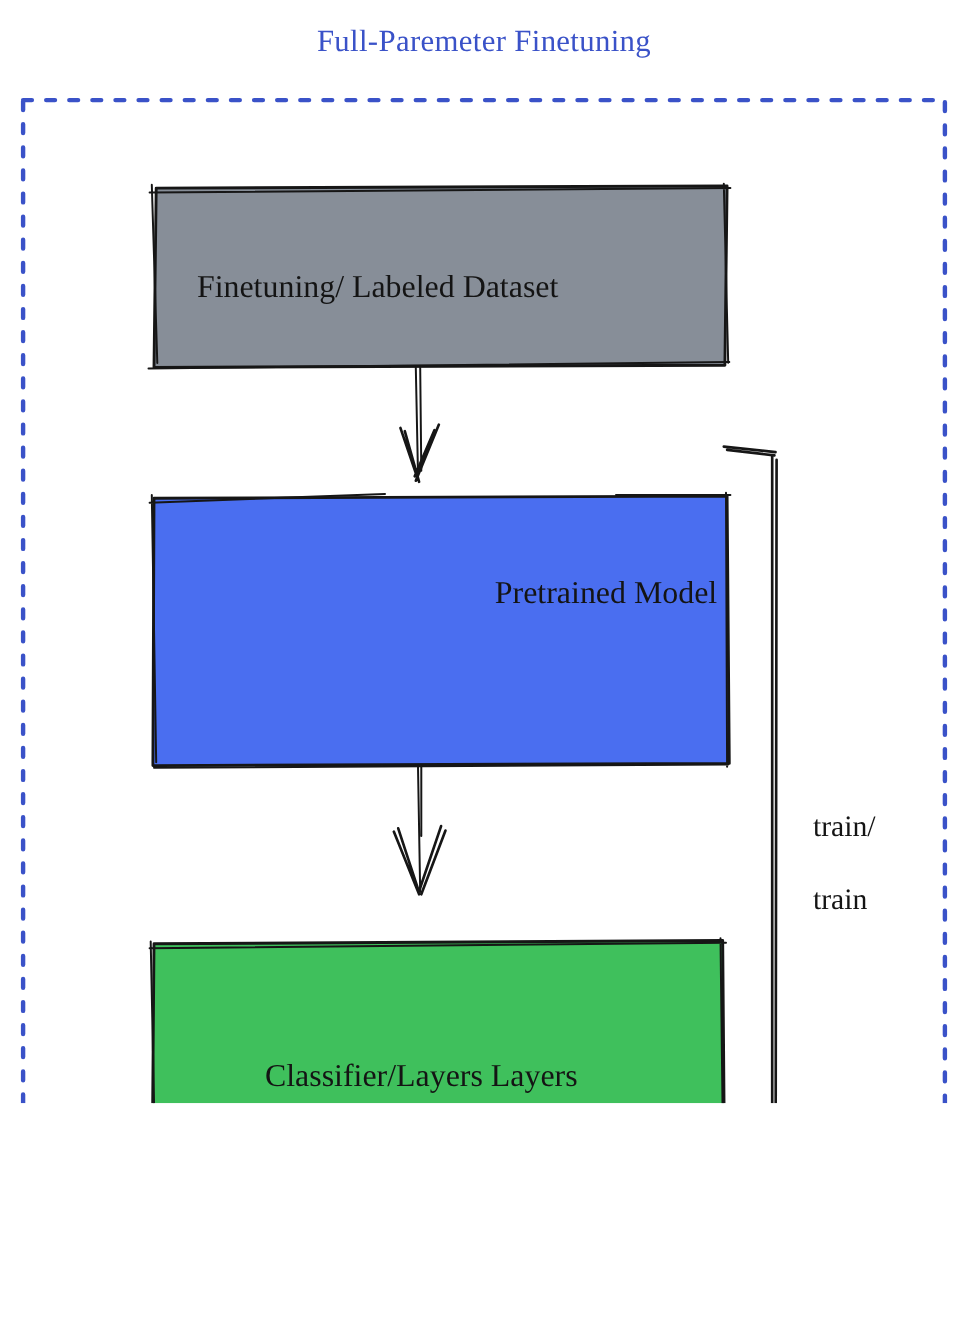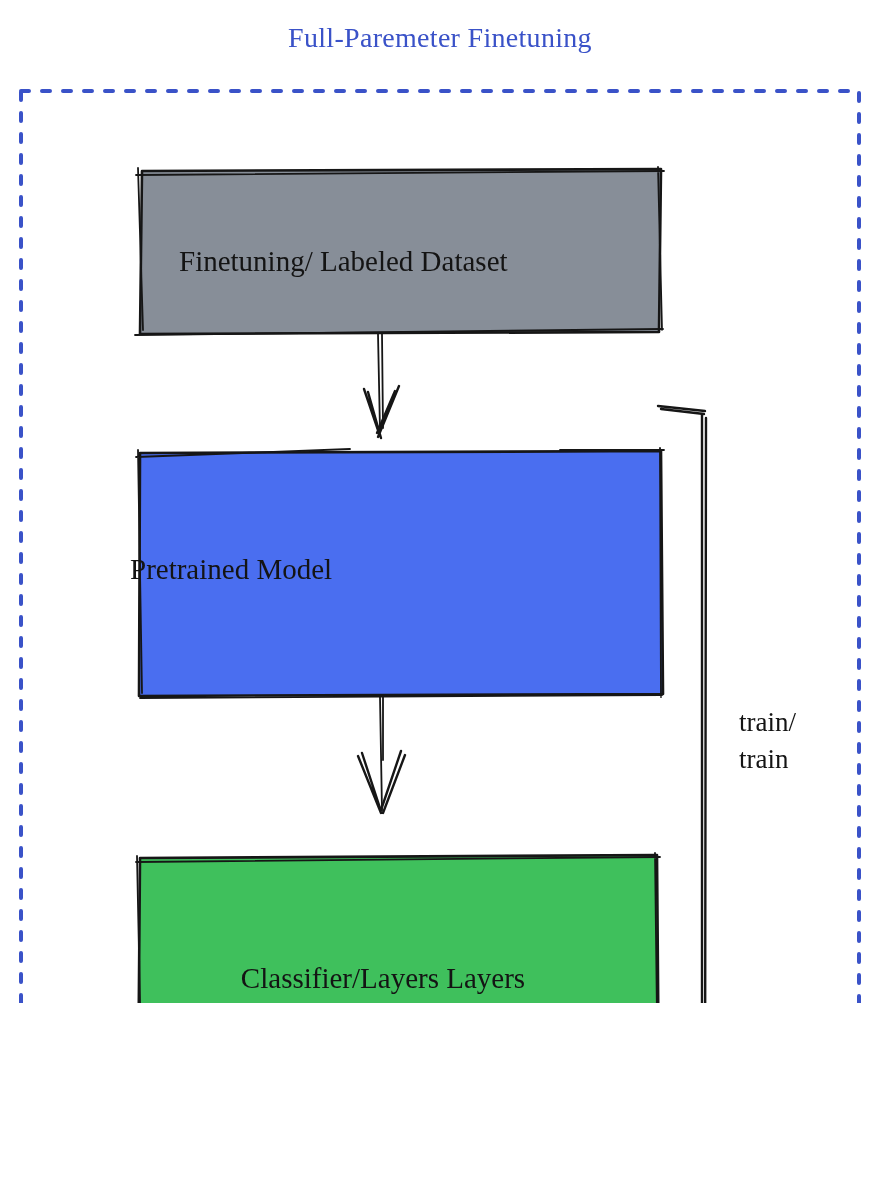--- a/index.html
+++ b/index.html
@@ -39,40 +39,41 @@
     color: #141414;
     white-space: nowrap;
   }
   .label-dataset {
     left: 179px;
     top: 217px;
     margin-top: 28px;
   }
   .label-pretrained {
     left: 130px;
-    top: 553px;
+    top: 523px;
     width: 522px;
-    text-align: left;
+    text-align: right;
   }
   .label-classifier {
     left: 123px;
     top: 962px;
     width: 520px;
     text-align: center;
   }
   .bracket-label {
     position: absolute;
     left: 739px;
     top: 704px;
     font-size: 27px;
     line-height: 37px;
     color: #141414;
   }
   .bracket-label span {
     display: block;
+    margin-top: 29px;
   }
   .sketch-stroke {
     fill: none;
     stroke: #161616;
     stroke-width: 2.4;
     stroke-linecap: round;
     stroke-linejoin: round;
   }
   .sketch-stroke.thin {
     stroke-width: 1.8;

